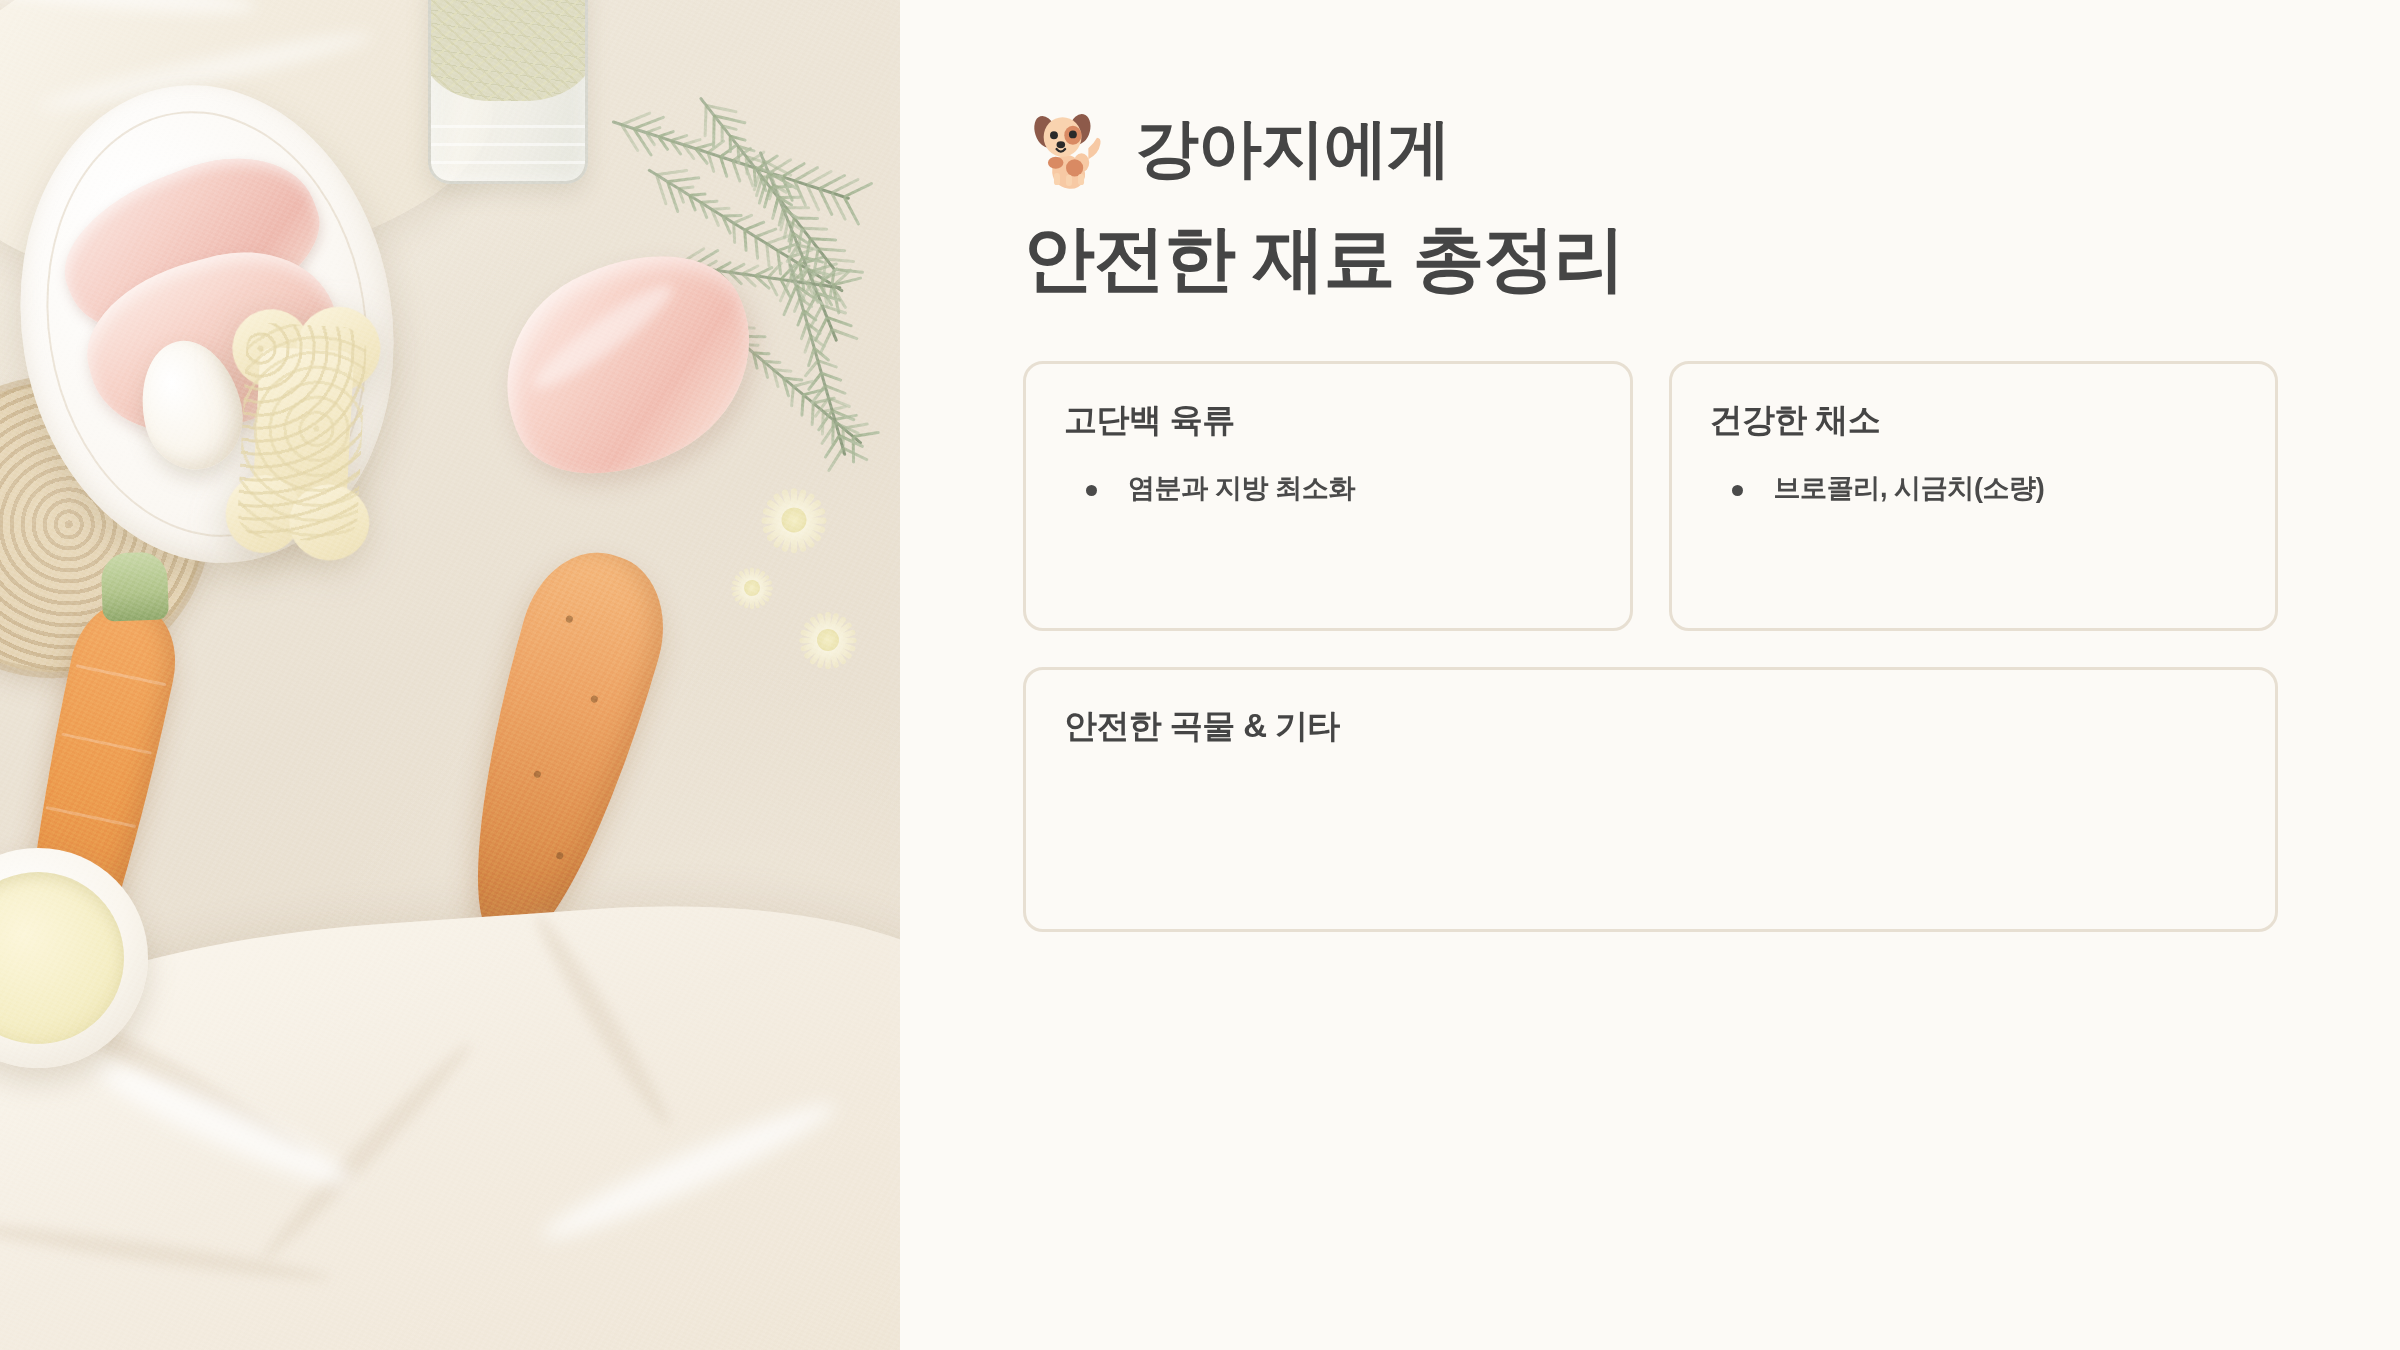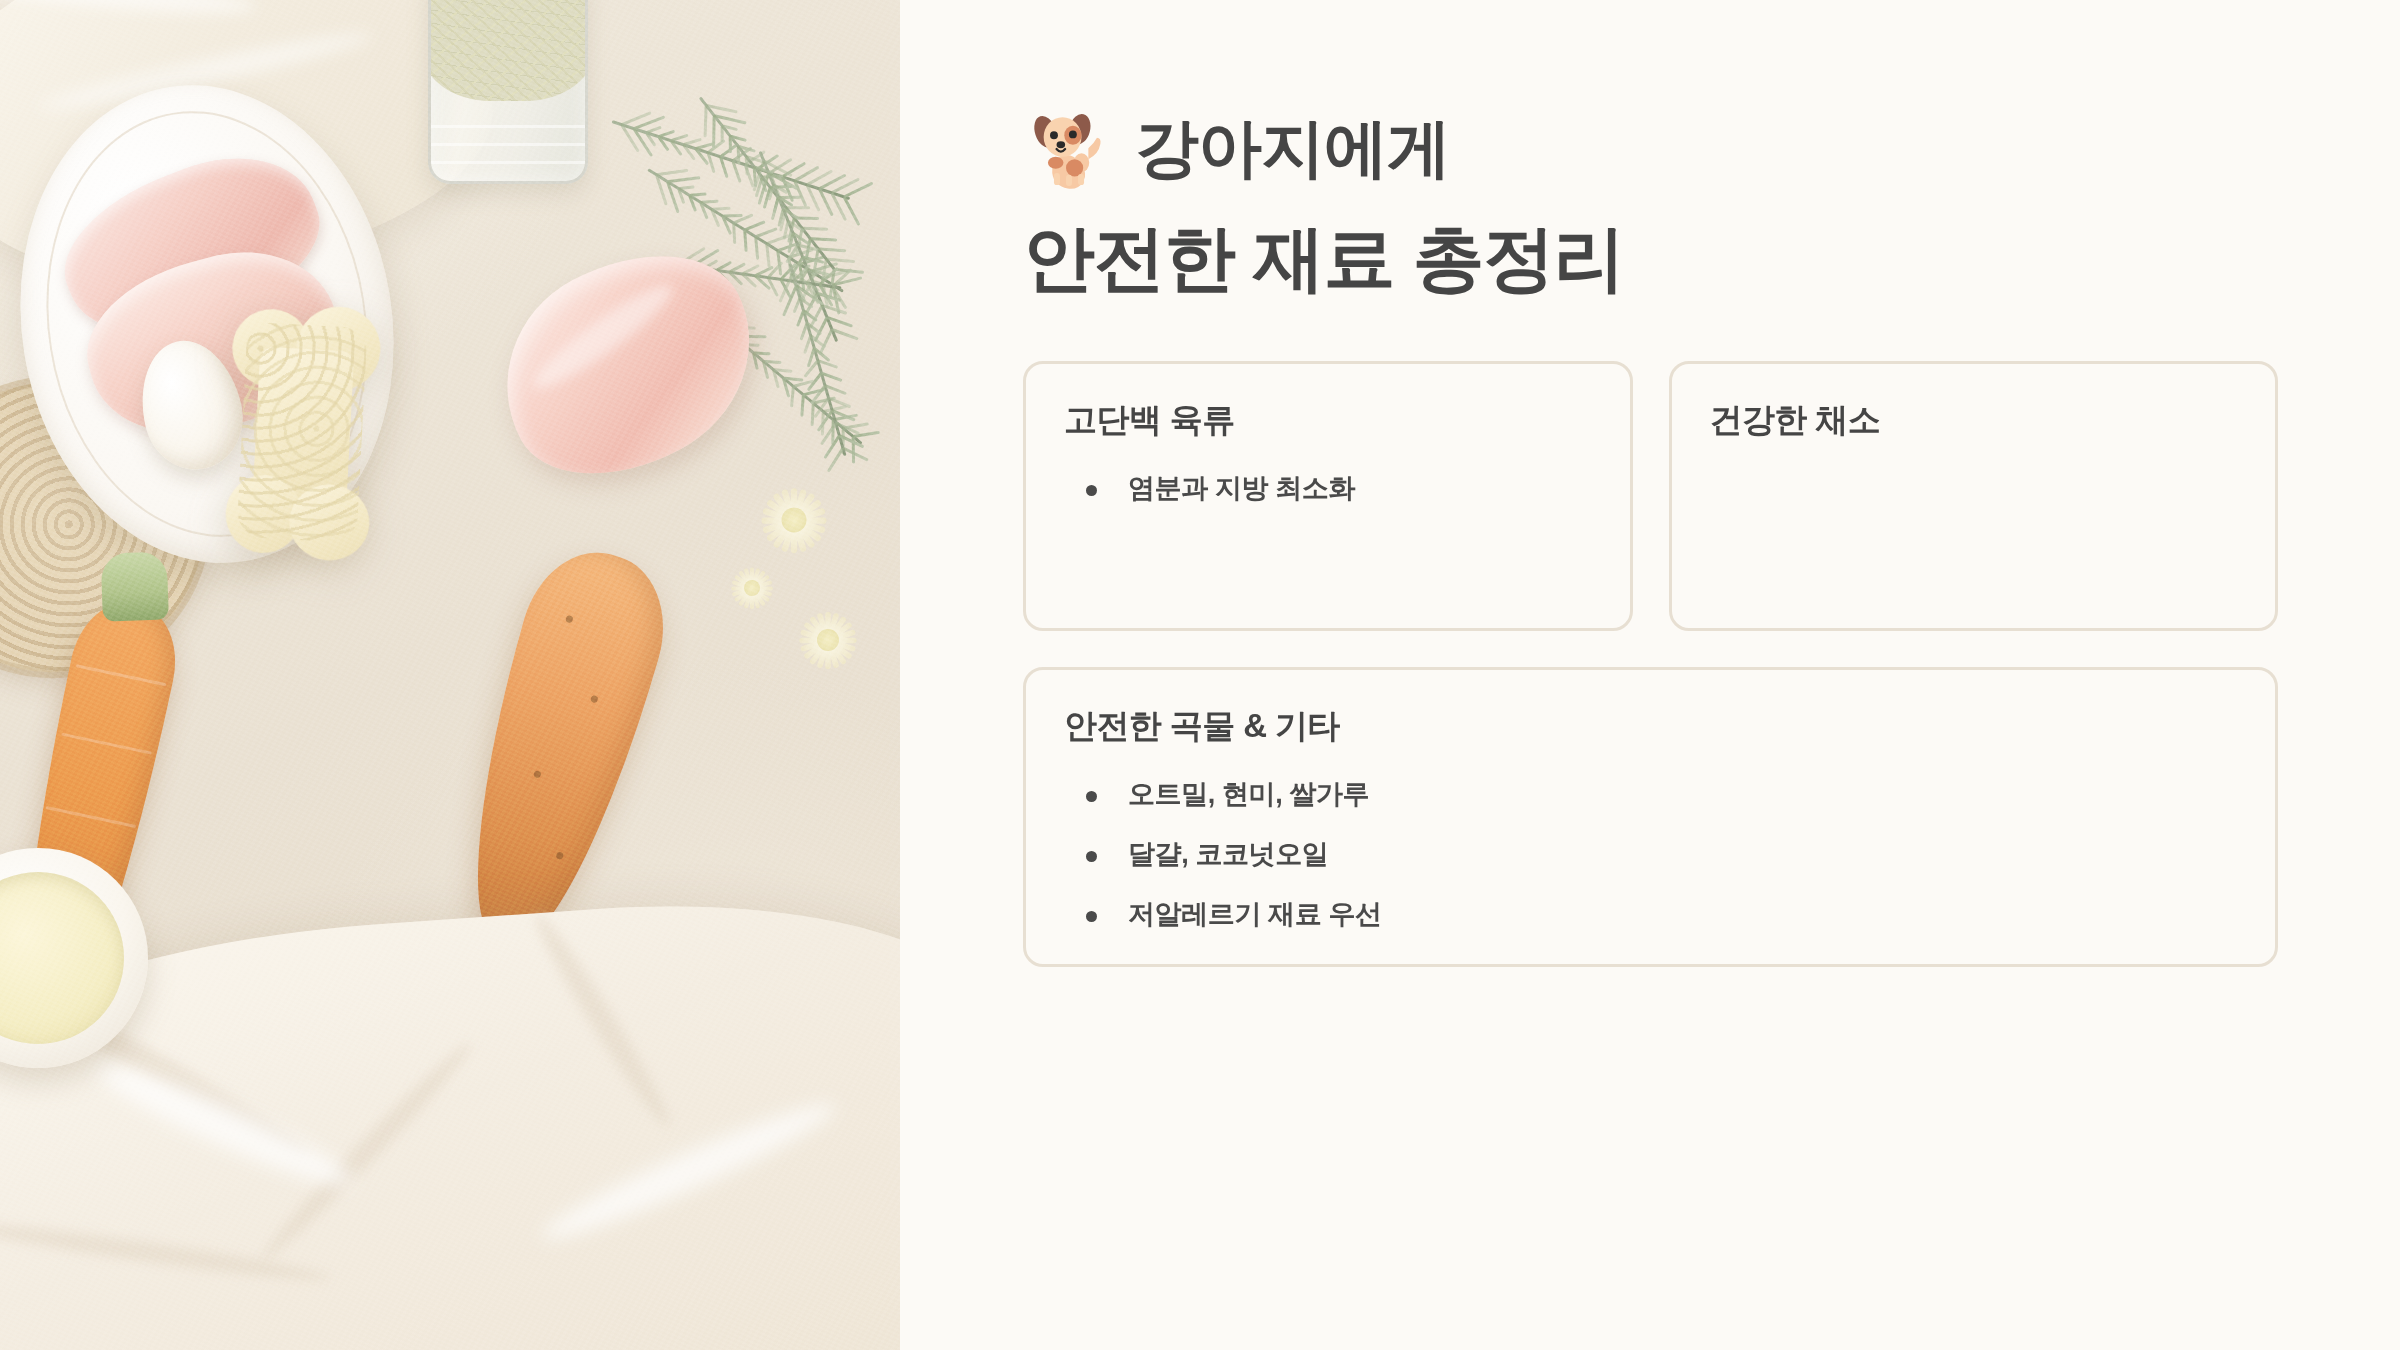--- a/index.html
+++ b/index.html
@@ -714,26 +714,22 @@
     <div class="card">
       <div class="card-title">고단백 육류</div>
       <ul class="card-list">
         <li>염분과 지방 최소화</li>
       </ul>
     </div>
 
     <div class="card">
       <div class="card-title">건강한 채소</div>
       <ul class="card-list">
+        <li>브로콜리, 시금치(소량)</li>
       </ul>
     </div>
 
     <div class="card wide">
       <div class="card-title">안전한 곡물 &amp; 기타</div>
-      <ul class="card-list">
-        <li>오트밀, 현미, 쌀가루</li>
-        <li>달걀, 코코넛오일</li>
-        <li>저알레르기 재료 우선</li>
-      </ul>
     </div>
 
   </div>
 </div>
 
 </body></html>

